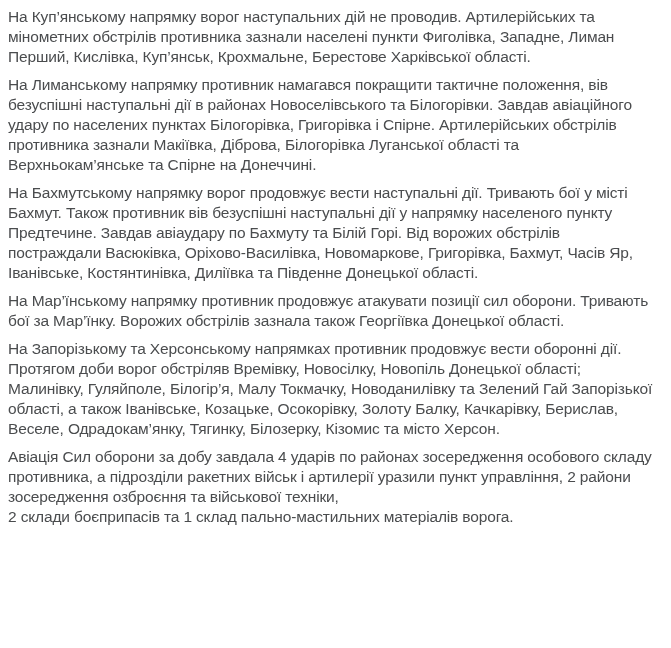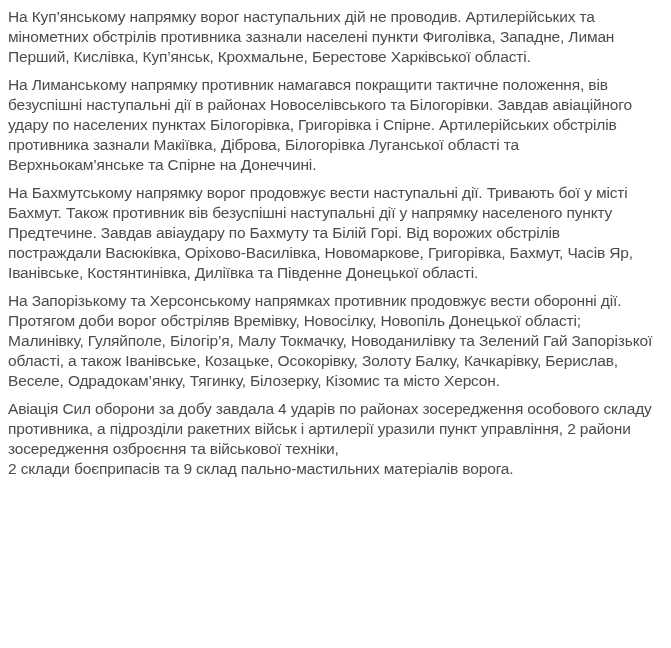--- a/index.html
+++ b/index.html
@@ -29,16 +29,17 @@
     text-align: left;
   }
 </style>
 </head>
 <body>
 
 <div class="page">
   <p class="para">На Куп’янському напрямку ворог наступальних дій не проводив. Артилерійських та мінометних обстрілів противника зазнали населені пункти Фиголівка, Западне, Лиман Перший, Кислівка, Куп’янськ, Крохмальне, Берестове Харківської області.</p>
   <p class="para">На Лиманському напрямку противник намагався покращити тактичне положення, вів безуспішні наступальні дії в районах Новоселівського та Білогорівки. Завдав авіаційного удару по населених пунктах Білогорівка, Григорівка і Спірне. Артилерійських обстрілів противника зазнали Макіївка, Діброва, Білогорівка Луганської області та Верхньокам’янське та Спірне на Донеччині.</p>
   <p class="para">На Бахмутському напрямку ворог продовжує вести наступальні дії. Тривають бої у місті Бахмут. Також противник вів безуспішні наступальні дії у напрямку населеного пункту Предтечине. Завдав авіаудару по Бахмуту та Білій Горі. Від ворожих обстрілів постраждали Васюківка, Оріхово-Василівка, Новомаркове, Григорівка, Бахмут, Часів Яр, Іванівське, Костянтинівка, Диліївка та Південне Донецької області.</p>
+  <p class="para">На Мар’їнському напрямку противник продовжує атакувати позиції сил оборони. Тривають бої за Мар’їнку. Ворожих обстрілів зазнала також Георгіївка Донецької області.</p>
   <p class="para">На Запорізькому та Херсонському напрямках противник продовжує вести оборонні дії. Протягом доби ворог обстріляв Времівку, Новосілку, Новопіль Донецької області; Малинівку, Гуляйполе, Білогір’я, Малу Токмачку, Новоданилівку та Зелений Гай Запорізької області, а також Іванівське, Козацьке, Осокорівку, Золоту Балку, Качкарівку, Берислав, Веселе, Одрадокам’янку, Тягинку, Білозерку, Кізомис та місто Херсон.</p>
   <p class="para">Авіація Сил оборони за добу завдала 4 ударів по районах зосередження особового складу противника, а підрозділи ракетних військ і артилерії уразили пункт управління, 2 райони зосередження озброєння та військової техніки,
-2 склади боєприпасів та 9 склад пально-мастильних матеріалів ворога.</p>
+2 склади боєприпасів та 1 склад пально-мастильних матеріалів ворога.</p>
 </div>
 
 </body></html>

